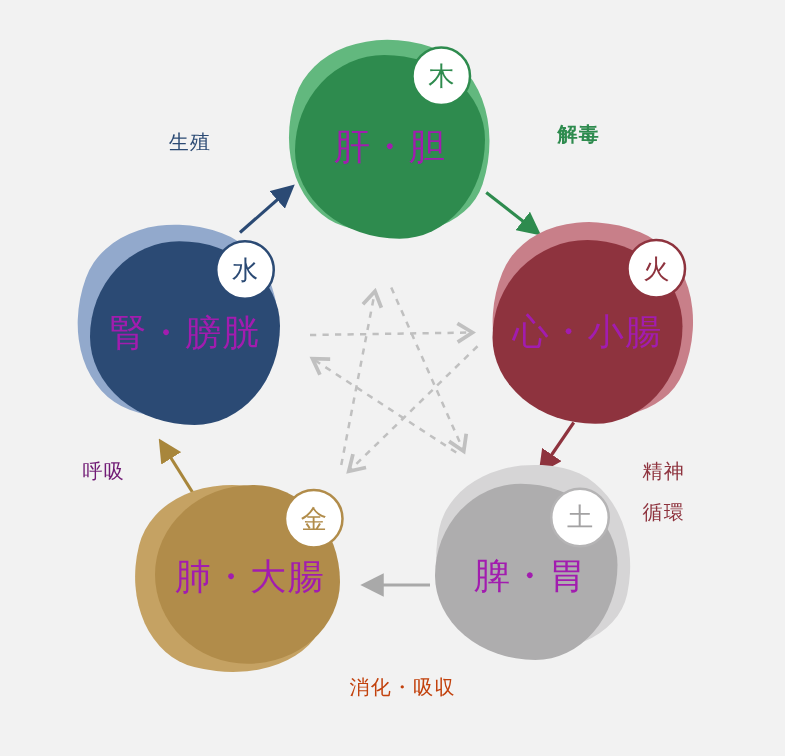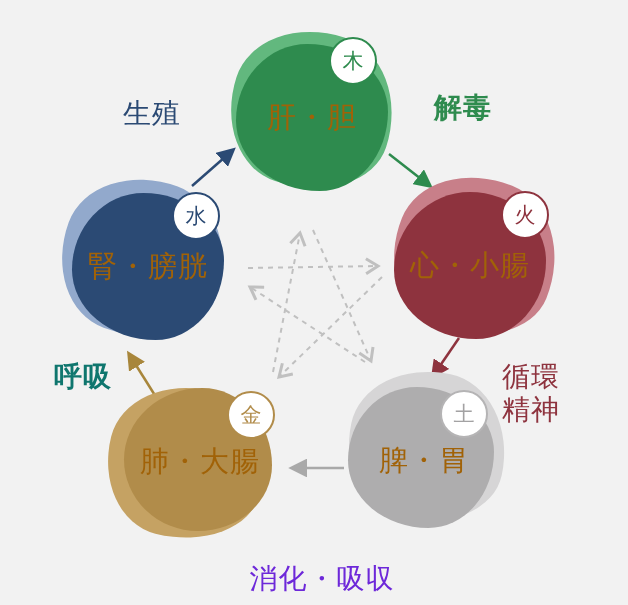--- a/index.html
+++ b/index.html
@@ -20,21 +20,21 @@
     width:164px;height:158px;left:8px;top:10px;
     border-radius:55% 45% 58% 42% / 45% 58% 42% 55%;
   }
   .blob-main{
     width:152px;height:147px;left:14px;top:16px;
     border-radius:47% 53% 45% 55% / 52% 46% 54% 48%;
   }
   .organ-label{
     position:absolute;left:0;top:0;width:180px;height:180px;
     display:flex;align-items:center;justify-content:center;
-    color:#a16207;font-size:29px;letter-spacing:1px;z-index:3;
+    color:#a21caf;font-size:29px;letter-spacing:1px;z-index:3;
   }
   .badge{
     position:absolute;width:44px;height:44px;border-radius:50%;
     background:#ffffff;border:2px solid;box-sizing:content-box;
     display:flex;align-items:center;justify-content:center;
     font-size:21px;z-index:4;
   }
 
   .g-wood {left:222px;top:28px;}
   .g-wood  .blob-light{background:#62b87e;transform:translate(0px,-7px) rotate(18deg);}
@@ -57,27 +57,27 @@
   .g-metal .badge{left:117px;top:19px;border-color:#b18c4a;color:#b18c4a;}
 
   .g-water{left:58px;top:177px;}
   .g-water .blob-light{background:#92a9cc;transform:translate(-5px,-8px) rotate(20deg);}
   .g-water .blob-main {background:#2b4a74;}
   .g-water .badge{left:114px;top:15px;border-color:#2b4a74;color:#2b4a74;}
 
   
   .fn-label{
     position:absolute;z-index:2;text-align:center;
-    font-size:28px;line-height:33px;letter-spacing:1px;font-weight:500;
+    font-size:16px;line-height:33px;letter-spacing:1px;font-weight:500;
   }
   .fn-reproduction{left:97px; top:97px; width:110px;color:#2b4a74;}
   .fn-detox       {left:388px;top:91px; width:150px;color:#2e8b4e;font-weight:bold;}
   .fn-circulation {left:481px;top:360px;width:100px;color:#8e333e;}
-  .fn-respiration {left:33px; top:360px;width:100px;color:#0f766e;font-weight:bold;}
-  .fn-digestion   {left:222px;top:533px;width:200px;color:#6d28d9;margin-top:29px;}
+  .fn-respiration {left:33px; top:360px;width:100px;color:#701a75;}
+  .fn-digestion   {left:222px;top:533px;width:200px;color:#c2410c;}
 </style>
 </head>
 <body>
 
 <div class="canvas">
 
   <svg class="arrows-layer" viewBox="0 0 628 605">
     <defs>
       <marker id="head-navy" viewBox="0 0 10 10" refX="8" refY="5" markerWidth="7.5" markerHeight="7.5" orient="auto">
           <path d="M0,0 L10,5 L0,10 z" fill="#2b4a74"></path>
@@ -151,22 +151,22 @@
 
   <div class="fn-label fn-reproduction">
     <div>生殖</div>
   </div>
 
   <div class="fn-label fn-detox">
     <div>解毒</div>
   </div>
 
   <div class="fn-label fn-circulation">
+    <div>精神</div>
     <div>循環</div>
-    <div>精神</div>
   </div>
 
   <div class="fn-label fn-respiration">
     <div>呼吸</div>
   </div>
 
   <div class="fn-label fn-digestion">
     <div>消化・吸収</div>
   </div>
 

